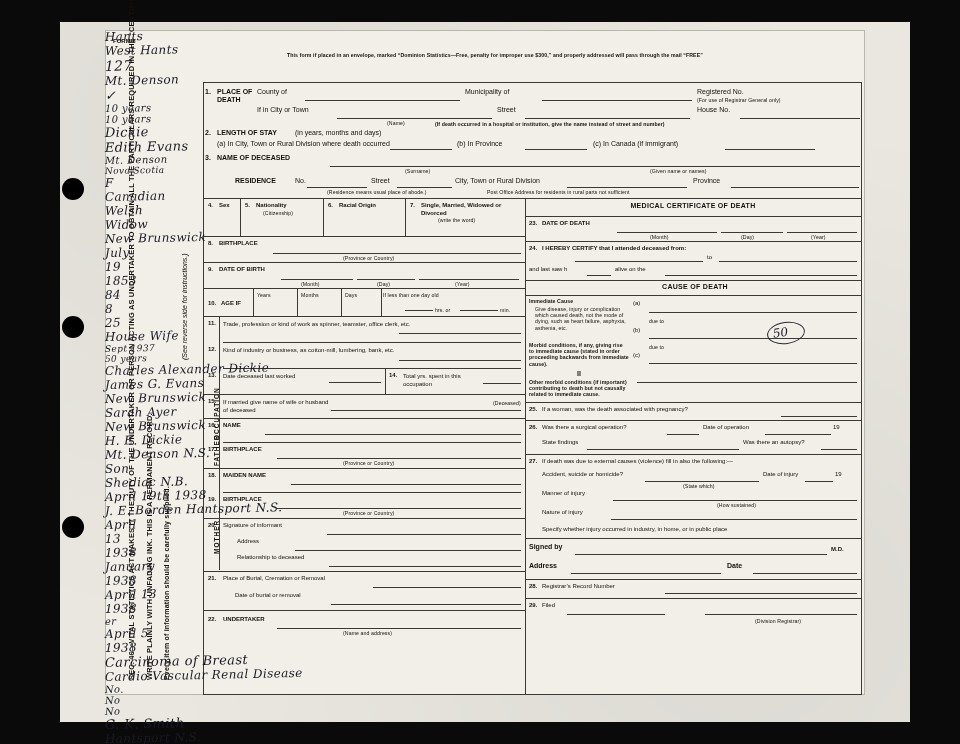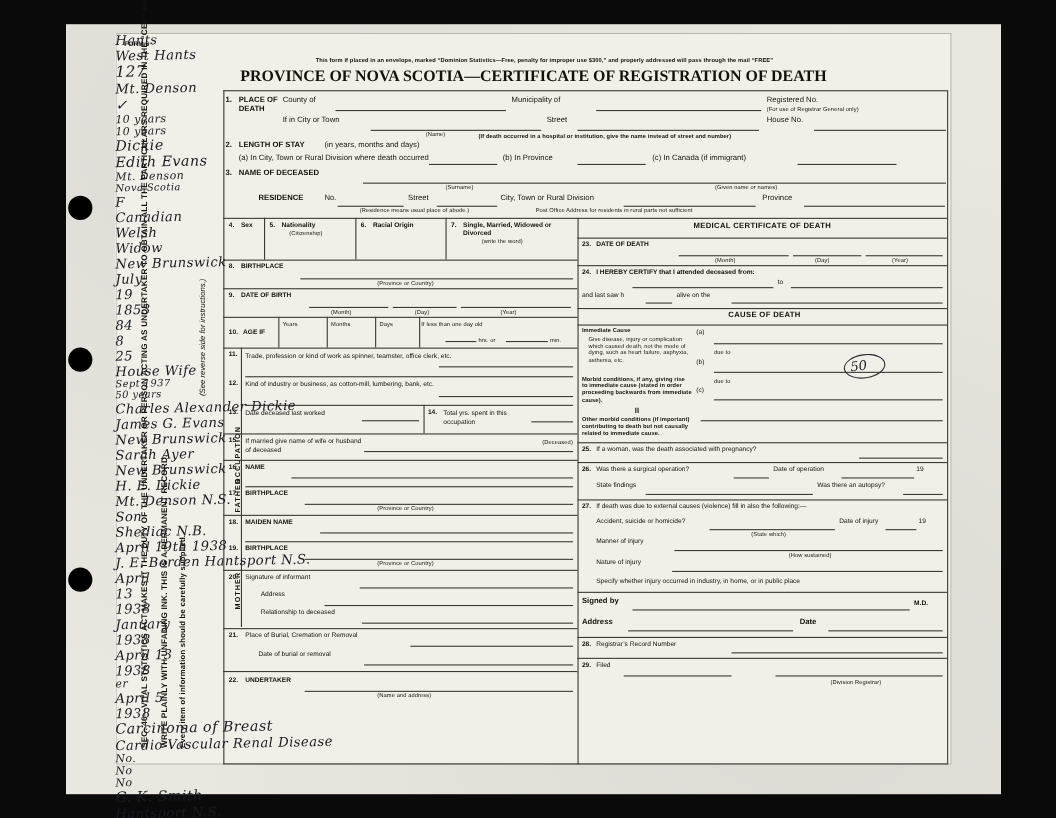--- a/index.html
+++ b/index.html
@@ -55,21 +55,20 @@
 
     <div id="leftcol">
       <div class="vtext b" style="left:22px;top:650px;transform:rotate(-90deg);font-size:7.4px;letter-spacing:.2px;width:640px;">SEC. 46—VITAL STATISTICS ACT MAKES IT THE DUTY OF THE UNDERTAKER OR PERSON ACTING AS UNDERTAKER TO OBTAIN ALL THE PARTICULARS REQUIRED IN THE “CERTIFICATE OF REGISTRATION OF DEATH” AND TO FILE THE SAME WITH THE CLERGYMAN WHO SHALL ISSUE THE BURIAL PERMIT.</div>
       <div class="vtext b" style="left:40px;top:650px;transform:rotate(-90deg);font-size:7.4px;letter-spacing:.2px;width:640px;">WRITE PLAINLY WITH UNFADING INK. THIS IS A PERMANENT RECORD.</div>
       <div class="vtext b" style="left:58px;top:650px;transform:rotate(-90deg);font-size:7px;letter-spacing:.2px;width:640px;">Every item of information should be carefully supplied.</div>
       <div class="vtext" style="left:76px;top:330px;transform:rotate(-90deg);font-size:7px;font-style:italic;width:300px;">(See reverse side for instructions.)</div>
     </div>
 
     <div class="t xs b" id="formno">FORM 6</div>
     <div class="t tiny b" id="bannerline">This form if placed in an envelope, marked “Dominion Statistics—Free, penalty for improper use $300,” and properly addressed will pass through the mail “FREE”</div>
-    <div class="t serifb" id="title">PROVINCE OF NOVA SCOTIA—CERTIFICATE OF REGISTRATION OF DEATH</div>
 
     <div class="line" style="left:98px;top:52px;width:658px;"></div>
 
     <div class="t sm b" style="left:100px;top:58px;">1.</div>
     <div class="t sm b" style="left:112px;top:58px;width:40px;line-height:8px;">PLACE OF DEATH</div>
     <div class="t sm" style="left:152px;top:58px;">County of</div>
     <div class="hand" style="left:205px;top:70px;">Hants</div>
     <div class="line" style="left:200px;top:70px;width:155px;"></div>
     <div class="t sm" style="left:360px;top:58px;">Municipality of</div>
     <div class="hand" style="left:442px;top:70px;">West Hants</div>

